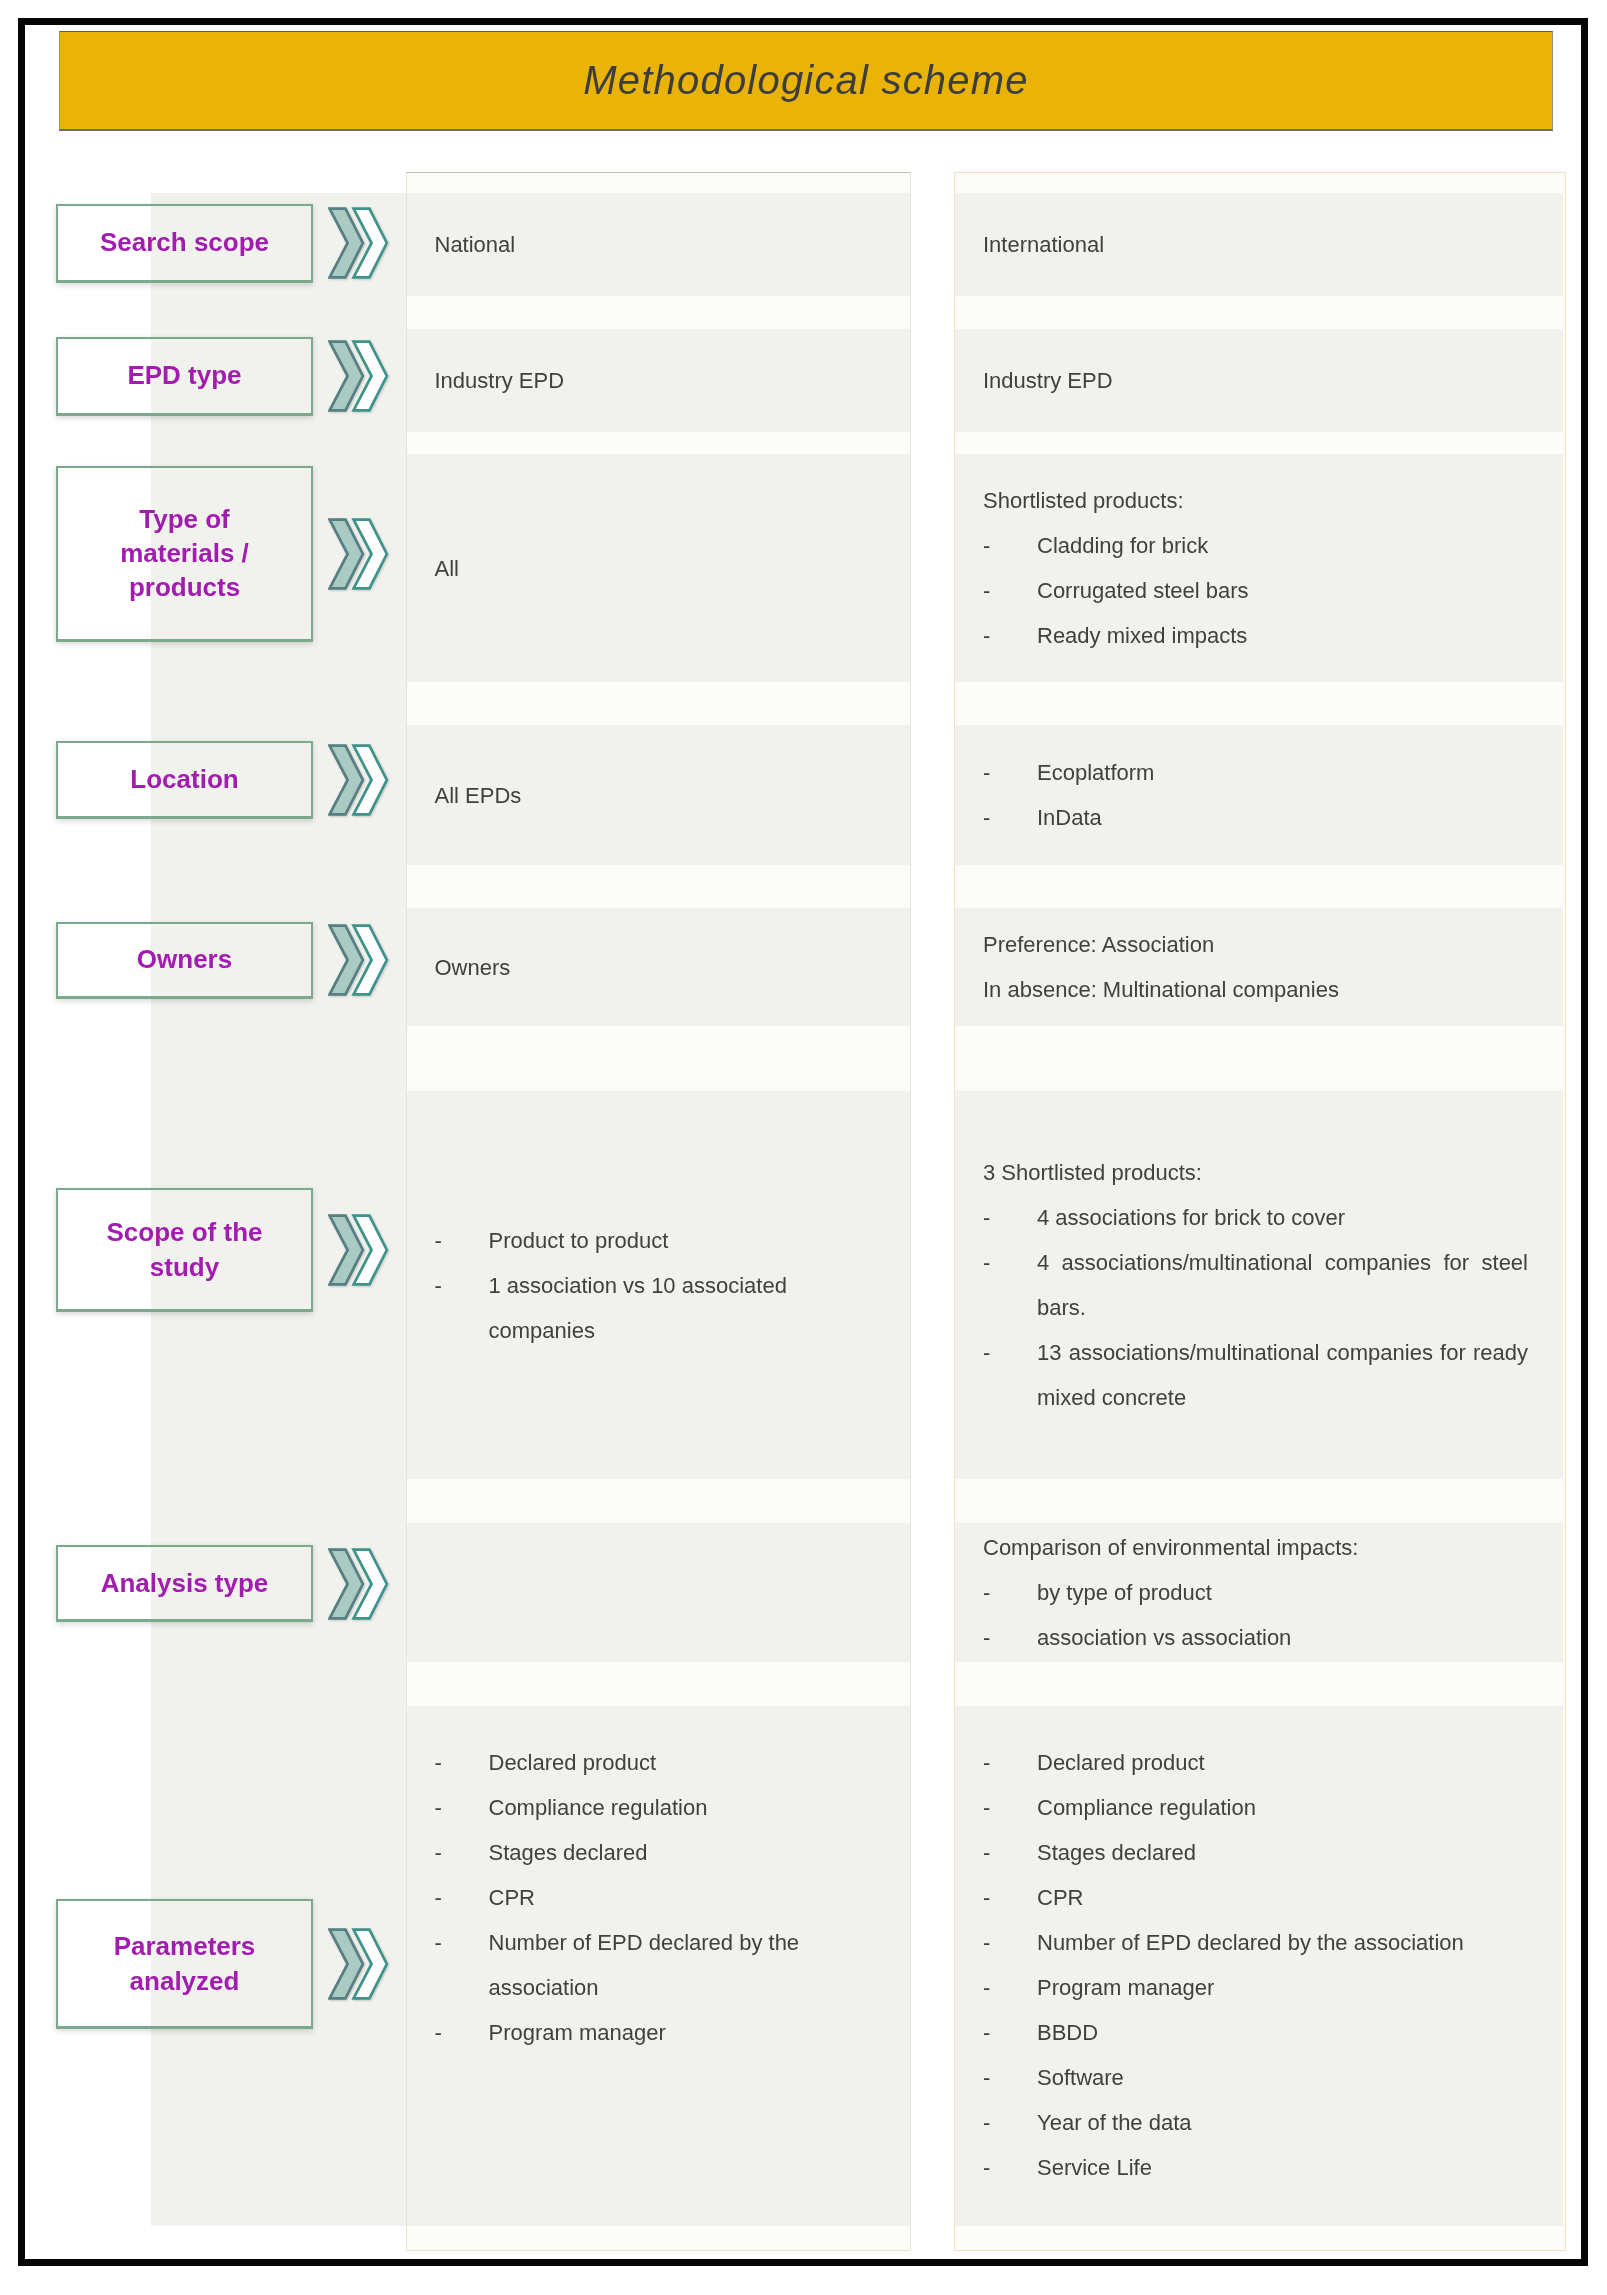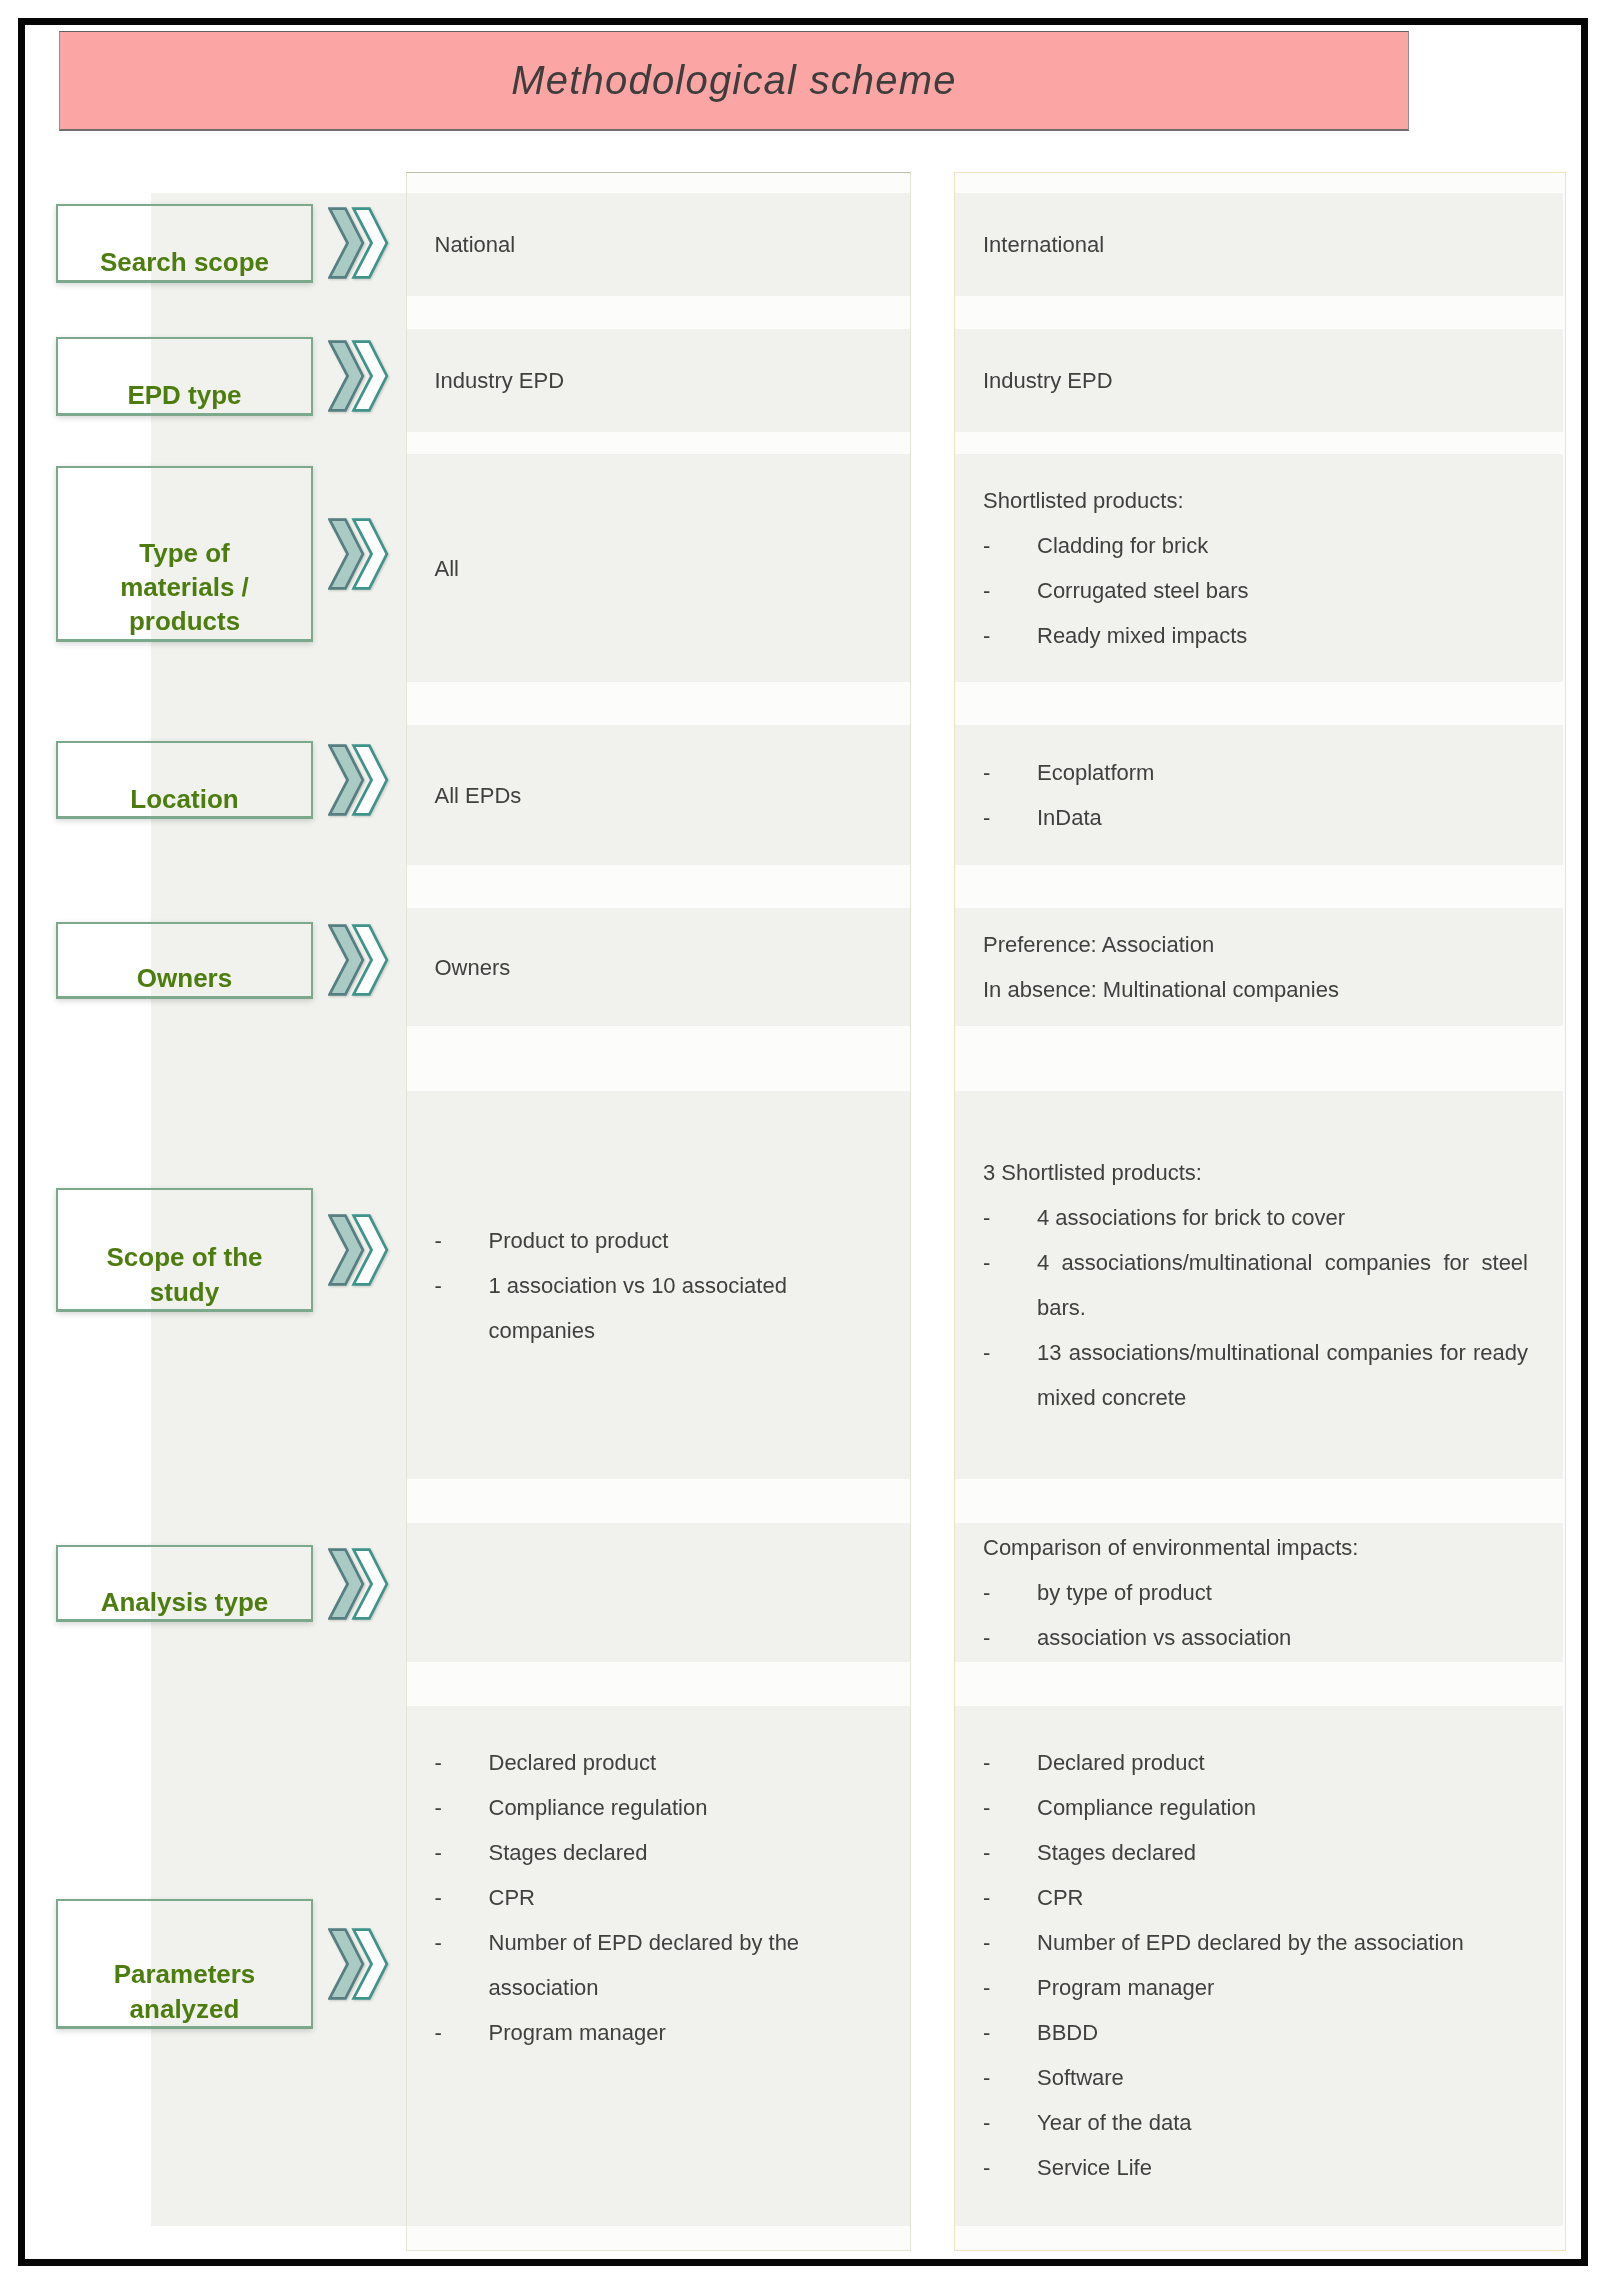--- a/index.html
+++ b/index.html
@@ -2,23 +2,23 @@
 <html style="font-size:9.4px"><head>
 <meta charset="utf-8">
 <style>
   html,body{margin:0;padding:0;background:#ffffff;}
   body{width:1608px;height:2295px;position:relative;font-family:"Liberation Sans",sans-serif;overflow:hidden;}
 
   
   .frame{position:absolute;left:17.6px;top:17.6px;right:20px;bottom:29px;border:7.6px solid #060606;background:#ffffff;}
 
   
-  .title-box{position:absolute;left:59px;top:30.5px;width:1350px;height:100px;box-sizing:border-box;
+  .title-box{position:absolute;left:59px;top:30.5px;width:1494px;height:100px;box-sizing:border-box;
     border:1.8px solid #8f8f8f;border-top-color:#5f5f5f;border-bottom:2.3px solid #6d6d6d;
-    display:flex;align-items:center;justify-content:center;background:#fca5a5;}
+    display:flex;align-items:center;justify-content:center;background:#eab308;}
   .title{font-size:40px;font-style:italic;font-weight:300;color:#3d3d3d;letter-spacing:1.2px;}
 
   
   .stripe{position:absolute;left:151px;top:193px;width:255px;height:2033px;background:#f1f2ed;}
 
   
   .col{position:absolute;top:172px;height:2079px;box-sizing:border-box;background:#fcfcfa;}
   .col-nat{left:406px;width:505px;border:1.2px solid #e2e6d5;border-top:1.8px solid #b9c0ab;}
   .col-int{left:954px;width:612px;border:1.8px solid #f1e3c2;}
 
@@ -32,22 +32,22 @@
   .r6{--bt:1091px;--bh:388px;--bo:97px;--bxh:124px;}
   .r7{--bt:1523px;--bh:139px;--bo:22px;--bxh:77px;}
   .r8{--bt:1706px;--bh:520px;--bo:193px;--bxh:130px;}
 
   .band{position:absolute;top:0;bottom:0;background:#f1f2ed;}
   .nat-band{left:407px;width:503px;}
   .int-band{left:955px;width:608px;}
 
   .label-box{position:absolute;left:56px;width:257px;top:var(--bo);height:var(--bxh);box-sizing:border-box;
     border:solid #7ca98c;border-width:2.9px 2.3px 3.5px 2.3px;background:transparent;
-    display:flex;align-items:flex-end;justify-content:center;text-align:center;
-    font-weight:bold;font-size:26px;line-height:1.32;color:#4d7c0f;white-space:pre-line;
+    display:flex;align-items:center;justify-content:center;text-align:center;
+    font-weight:bold;font-size:26px;line-height:1.32;color:#a21caf;white-space:pre-line;
     box-shadow:0 2.3px 5.9px rgba(0,0,0,0.16);}
 
   .chev{position:absolute;left:328px;width:61px;height:76px;
     top:calc(var(--bo) + var(--bxh)/2 - 38px);
     filter:drop-shadow(1.2px 1.8px 1.2px rgba(0,0,0,0.18));}
 
   .cell{position:absolute;top:0;bottom:0;box-sizing:border-box;display:flex;flex-direction:column;
     justify-content:center;font-size:22px;color:#404040;}
   .cell.nat{left:407px;width:503px;padding:0 17.6px 0 27.5px;}
   .cell.int{left:955px;width:608px;padding:0 23.4px 0 28px;}

